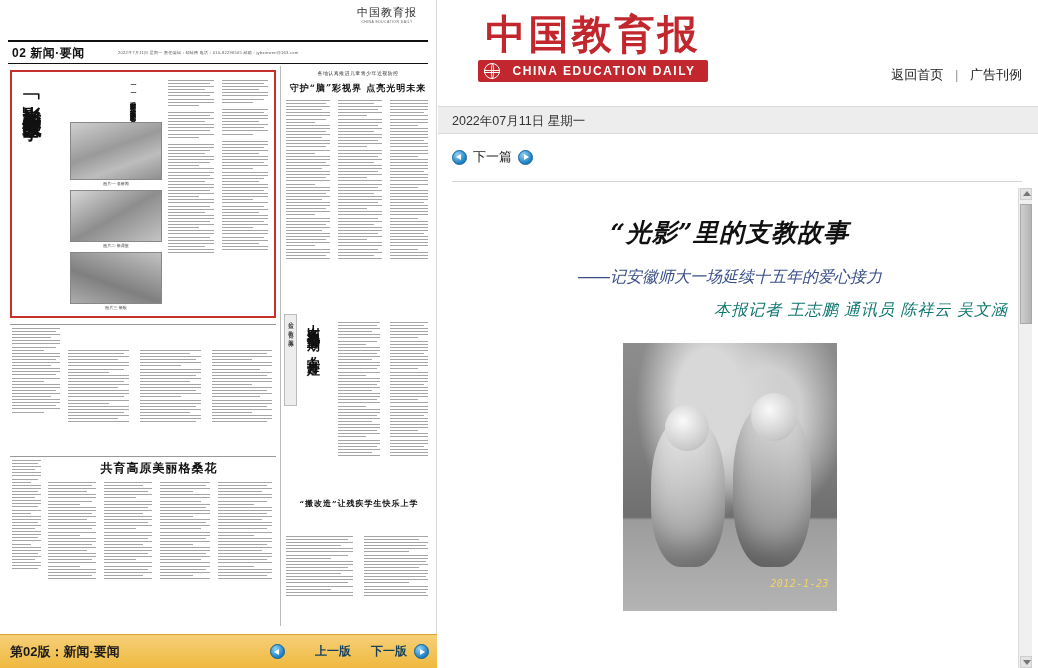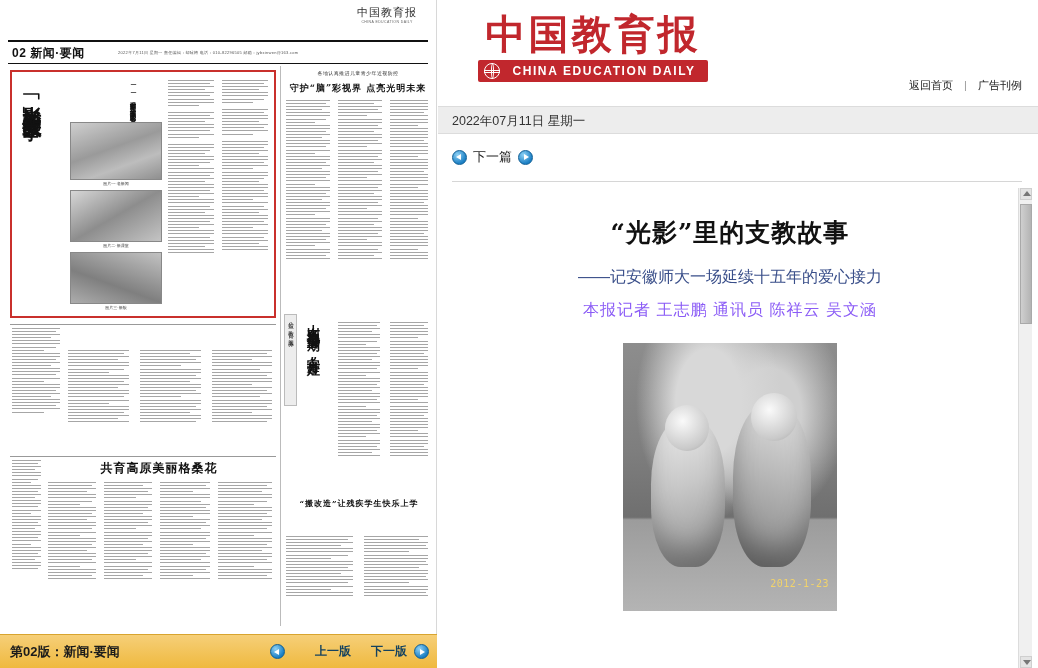--- a/index.html
+++ b/index.html
@@ -275,22 +275,22 @@
     content: "";
     position: absolute;
     left: -1.5px; top: 5.5px;
     width: 16px; height: 3px;
     border-top: 1.5px solid #fff;
     border-bottom: 1.5px solid #fff;
     box-sizing: border-box;
   }
   .top-links {
     position: absolute;
-    right: 16px; top: 78px;
-    font-size: 11px;
+    right: 16px; top: 66px;
+    font-size: 13px;
     color: #222;
   }
   .top-links a {
     color: #222;
     text-decoration: none;
     cursor: pointer;
   }
   .top-links .sep { color: #999; margin: 0 8px; }
 
   .date-bar {
@@ -332,41 +332,42 @@
     width: 570px; height: 1px;
     background: #d6d6d6;
   }
 
   .article {
     position: absolute;
     left: 14px; top: 190px;
     width: 556px;
     height: 478px;
     overflow: hidden;
+    font-style: italic;
   }
   .art-title {
     margin: 26px 0 0 0;
     text-align: center;
     font-family: "DejaVu Serif", serif;
     font-size: 25px;
     font-weight: bold;
     color: #111;
     letter-spacing: 1px;
   }
   .art-sub {
     margin: 18px 0 0 0;
     text-align: center;
     font-size: 16px;
     color: #3a4f8a;
   }
   .art-byline {
     margin: 12px 0 0 0;
-    text-align: center;
+    text-align: right;
     font-size: 16px;
-    color: #8b5cf6;
+    color: #0f766e;
     letter-spacing: 1px;
   }
   .art-photo-wrap {
     margin: 22px auto 0 auto;
     width: 214px;
   }
   .art-photo {
     position: relative;
     width: 214px;
     height: 268px;

